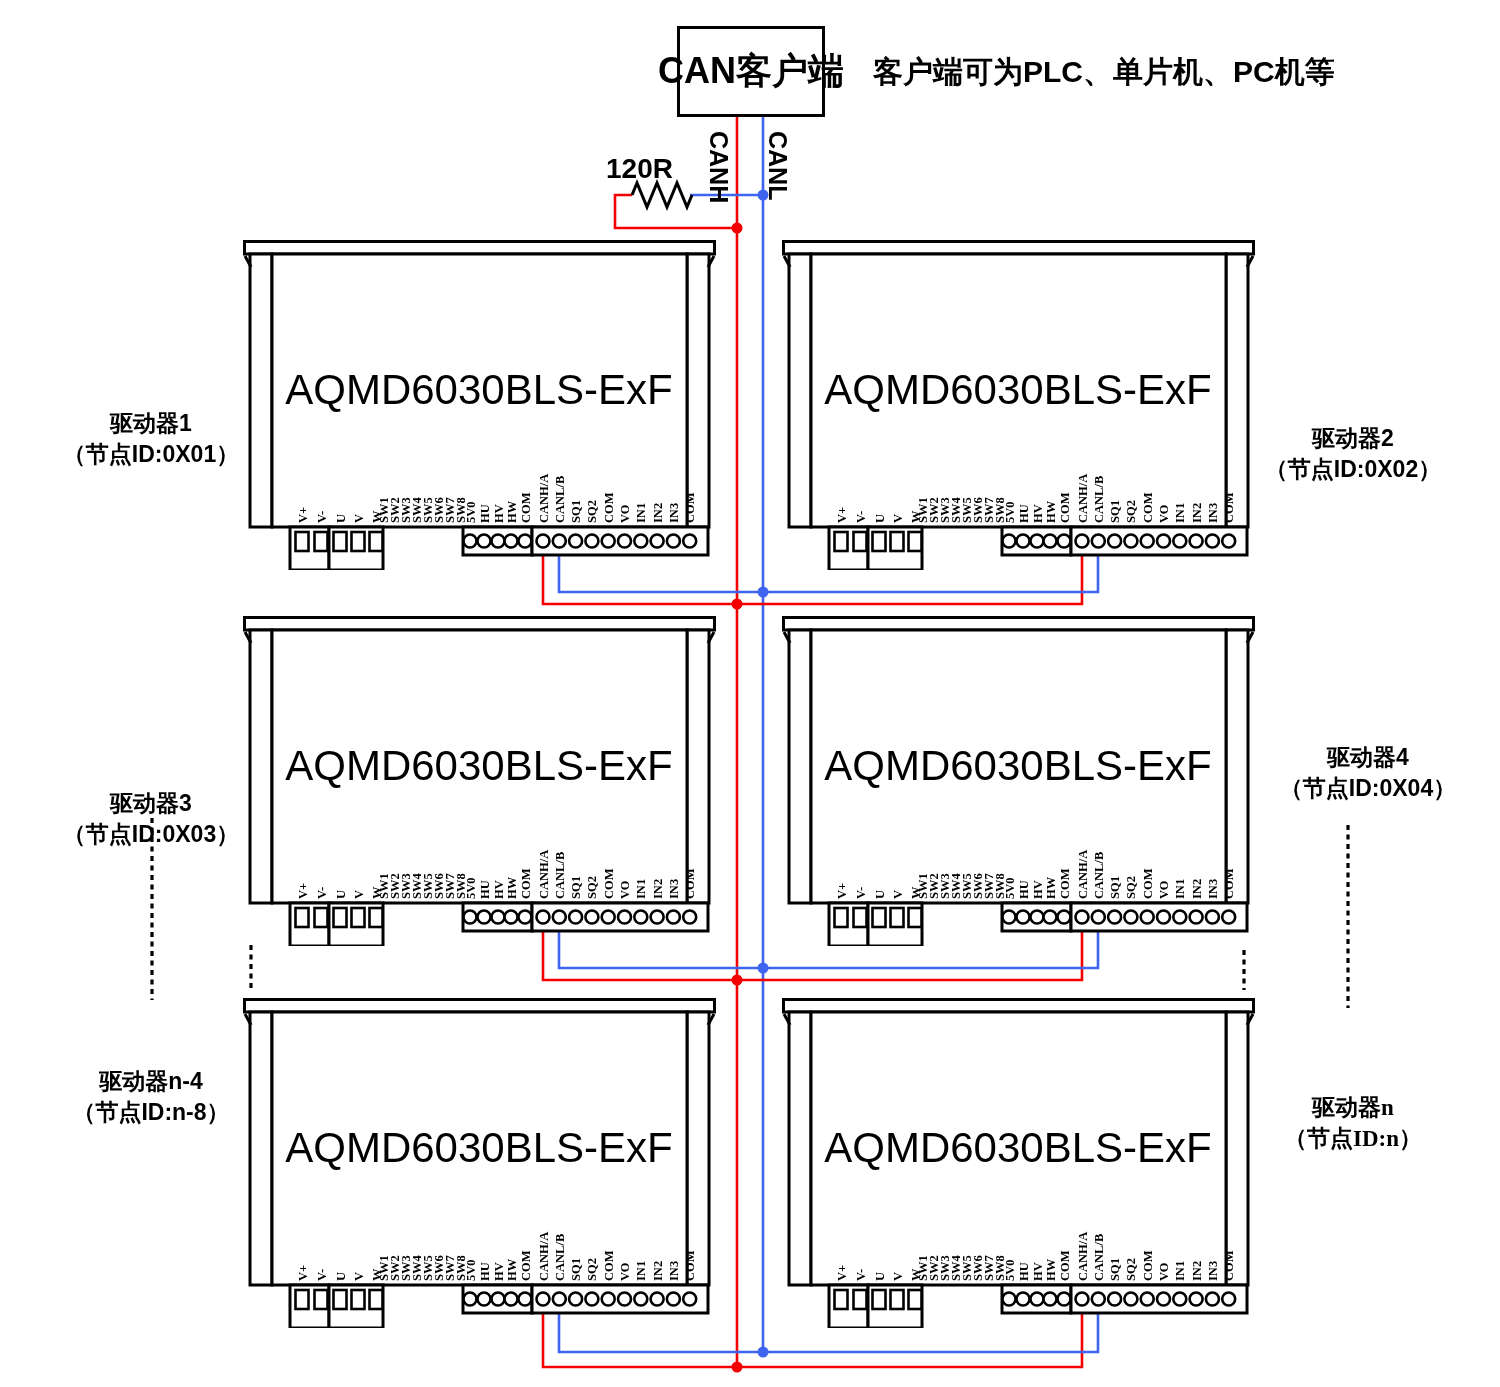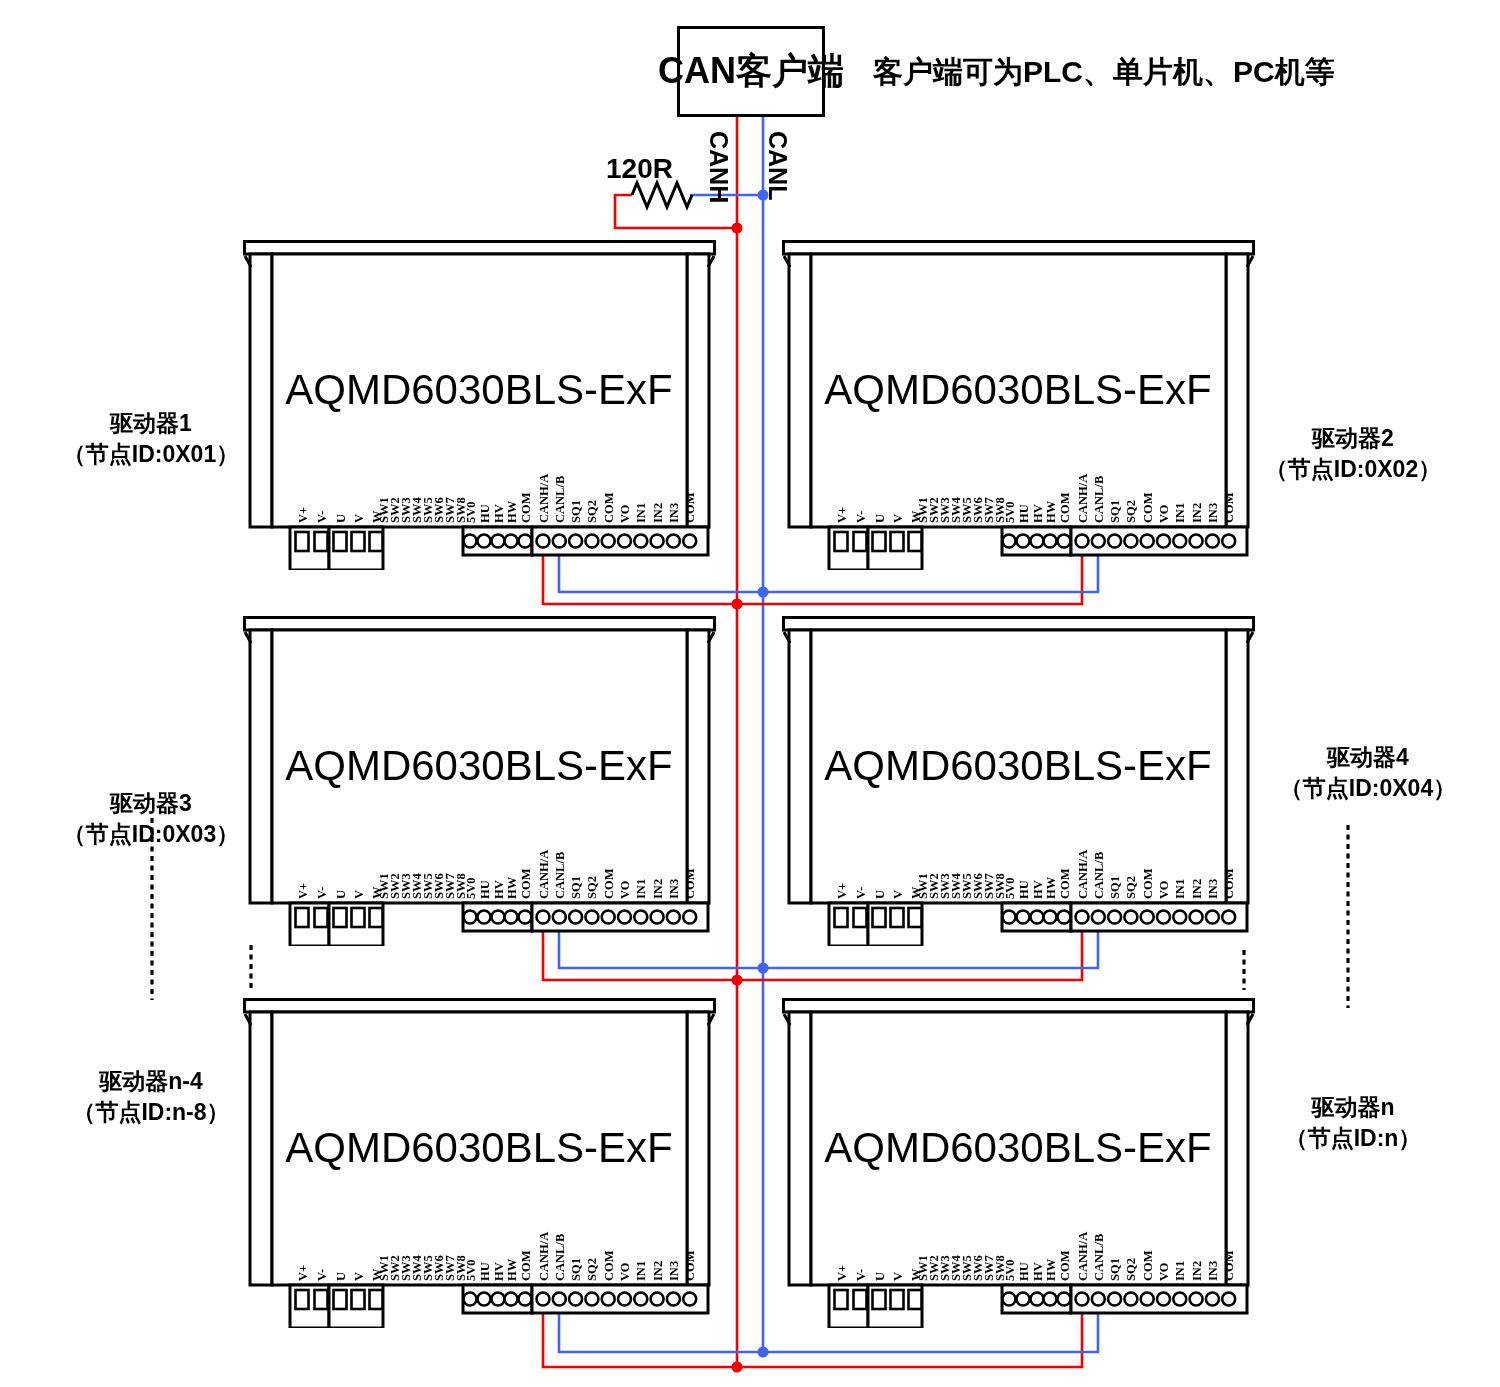--- a/index.html
+++ b/index.html
@@ -521,18 +521,18 @@
             <text class="tlabel" transform="translate(369.7,283) rotate(-90)">COM</text>
             <text class="tlabel" transform="translate(386,283) rotate(-90)">VO</text>
             <text class="tlabel" transform="translate(402.3,283) rotate(-90)">IN1</text>
             <text class="tlabel" transform="translate(418.6,283) rotate(-90)">IN2</text>
             <text class="tlabel" transform="translate(434.9,283) rotate(-90)">IN3</text>
             <text class="tlabel" transform="translate(451.2,283) rotate(-90)">COM</text>
           </g>
       <text class="title" x="236" y="164">AQMD6030BLS-ExF</text>
     </svg>
   </div>
-<div class="drv-label" style="left: 1353px; top: 1092px;">
+<div class="drv-label" style="left: 1353px; top: 1092px; font-family: Liberation Serif, serif;">
         <div>驱动器n</div>
         <div>（节点ID:n）</div>
       </div>
     </div>
 </div>
 
 </body></html>

